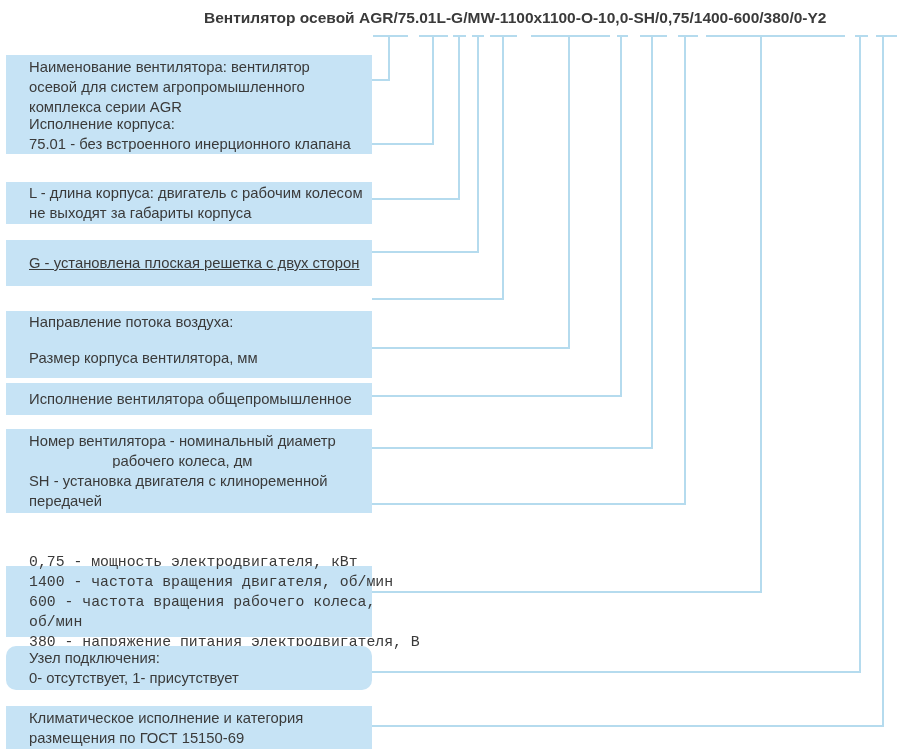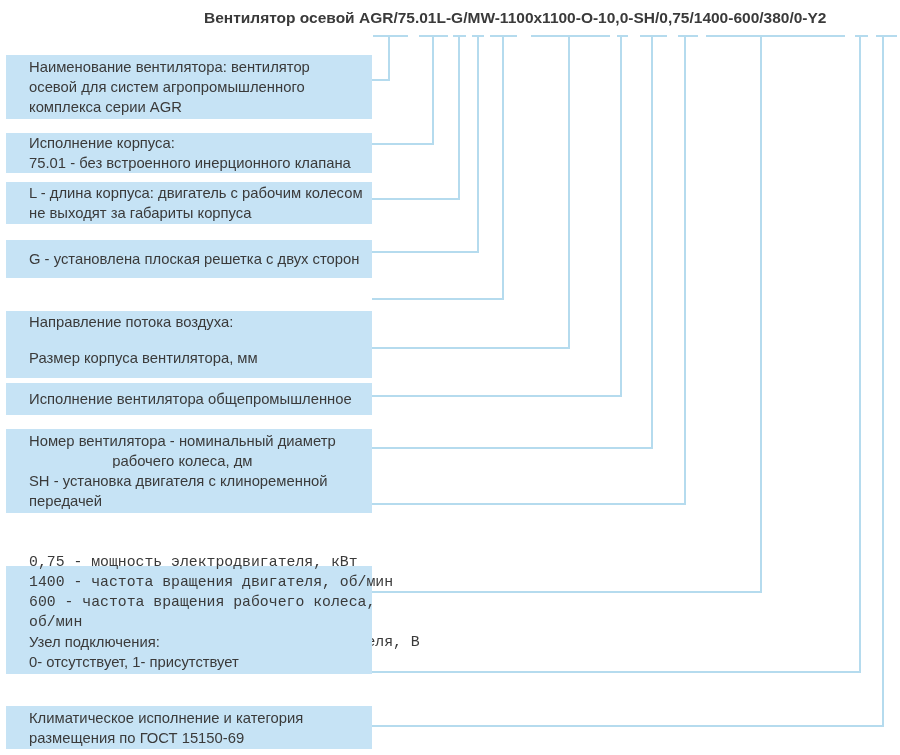--- a/index.html
+++ b/index.html
@@ -83,36 +83,36 @@
   <div class="conn" style="width:250px; height:360px;"></div>
   <div class="conn" style="width:281px; height:412px;"></div>
   <div class="conn" style="width:314px; height:468px;"></div>
   <div class="conn" style="width:390px; height:556px;"></div>
   <div class="conn" style="width:489px; height:636px;"></div>
   <div class="conn" style="width:512px; height:690px;"></div>
 
   <div class="lbox" style="top:55px;  height:64px;">Наименование вентилятора: вентилятор
 осевой для систем агропромышленного
 комплекса серии AGR</div>
-  <div class="lbox" style="top:133px; height:40px;">Исполнение корпуса:
+  <div class="lbox" style="top:114px; height:40px;">Исполнение корпуса:
 75.01 - без встроенного инерционного клапана</div>
   <div class="lbox" style="top:182px; height:42px;">L - длина корпуса: двигатель с рабочим колесом
 не выходят за габариты корпуса</div>
-  <div class="lbox" style="top:240px; height:38px;">G - установлена плоская решетка с двух сторон</div>
+  <div class="lbox" style="top:240px; height:46px;text-decoration:underline;">G - установлена плоская решетка с двух сторон</div>
   <div class="lbox" style="top:283px; height:42px;margin-top:28px;">Направление потока воздуха:
 MW - от двигателя на колесо</div>
   <div class="lbox" style="top:337px; height:41px;">Размер корпуса вентилятора, мм</div>
   <div class="lbox" style="top:383px; height:32px;">Исполнение вентилятора общепромышленное</div>
   <div class="lbox" style="top:429px; height:44px;text-align:center;">Номер вентилятора - номинальный диаметр
 рабочего колеса, дм</div>
   <div class="lbox" style="top:468px; height:45px;">SH - установка двигателя с клиноременной
 передачей</div>
   <div class="lbox" style="top:566px; height:71px;font-family:Liberation Mono, monospace;">0,75 - мощность электродвигателя, кВт
 1400 - частота вращения двигателя, об/мин
 600 - частота вращения рабочего колеса,
 об/мин
 380 - напряжение питания электродвигателя, В</div>
-  <div class="lbox" style="top:630px; height:44px;">Узел подключения:
+  <div class="lbox" style="top:646px; height:44px;border-radius:10px;">Узел подключения:
 0- отсутствует, 1- присутствует</div>
   <div class="lbox" style="top:706px; height:43px;">Климатическое исполнение и категория
 размещения по ГОСТ 15150-69</div>
 
 </div>
 
 </body></html>

